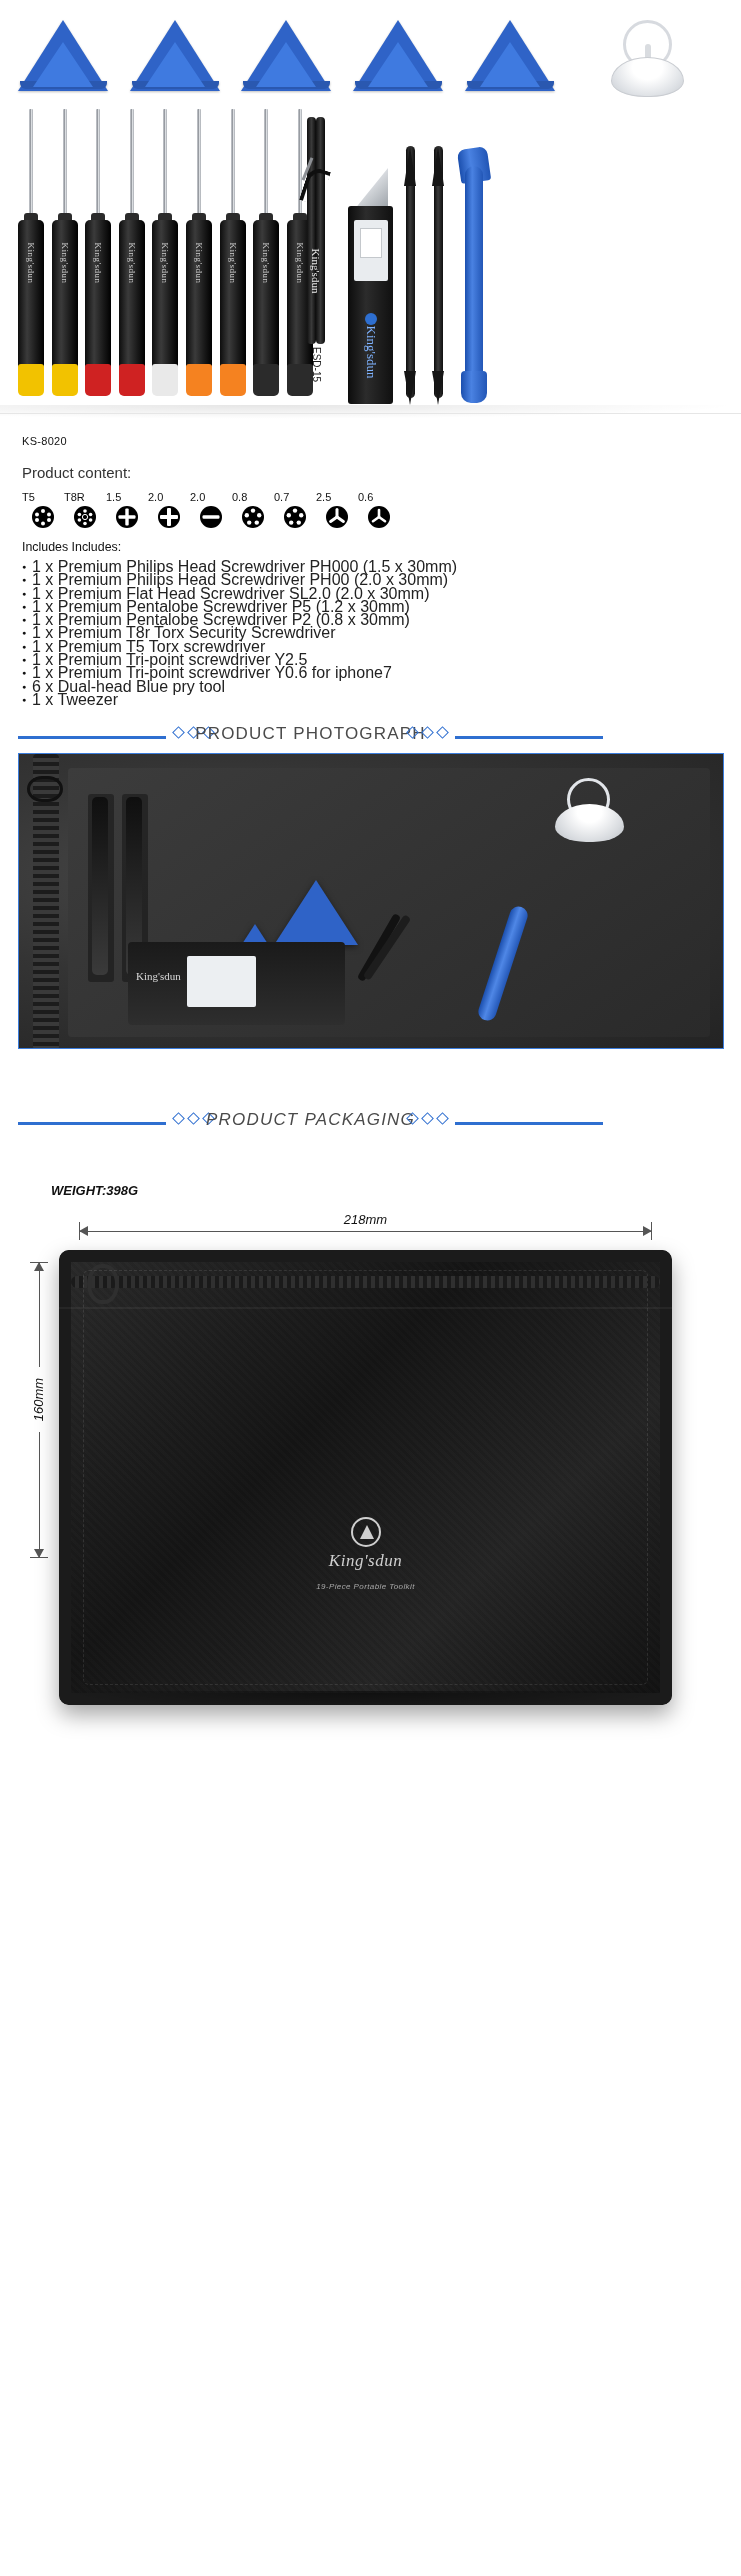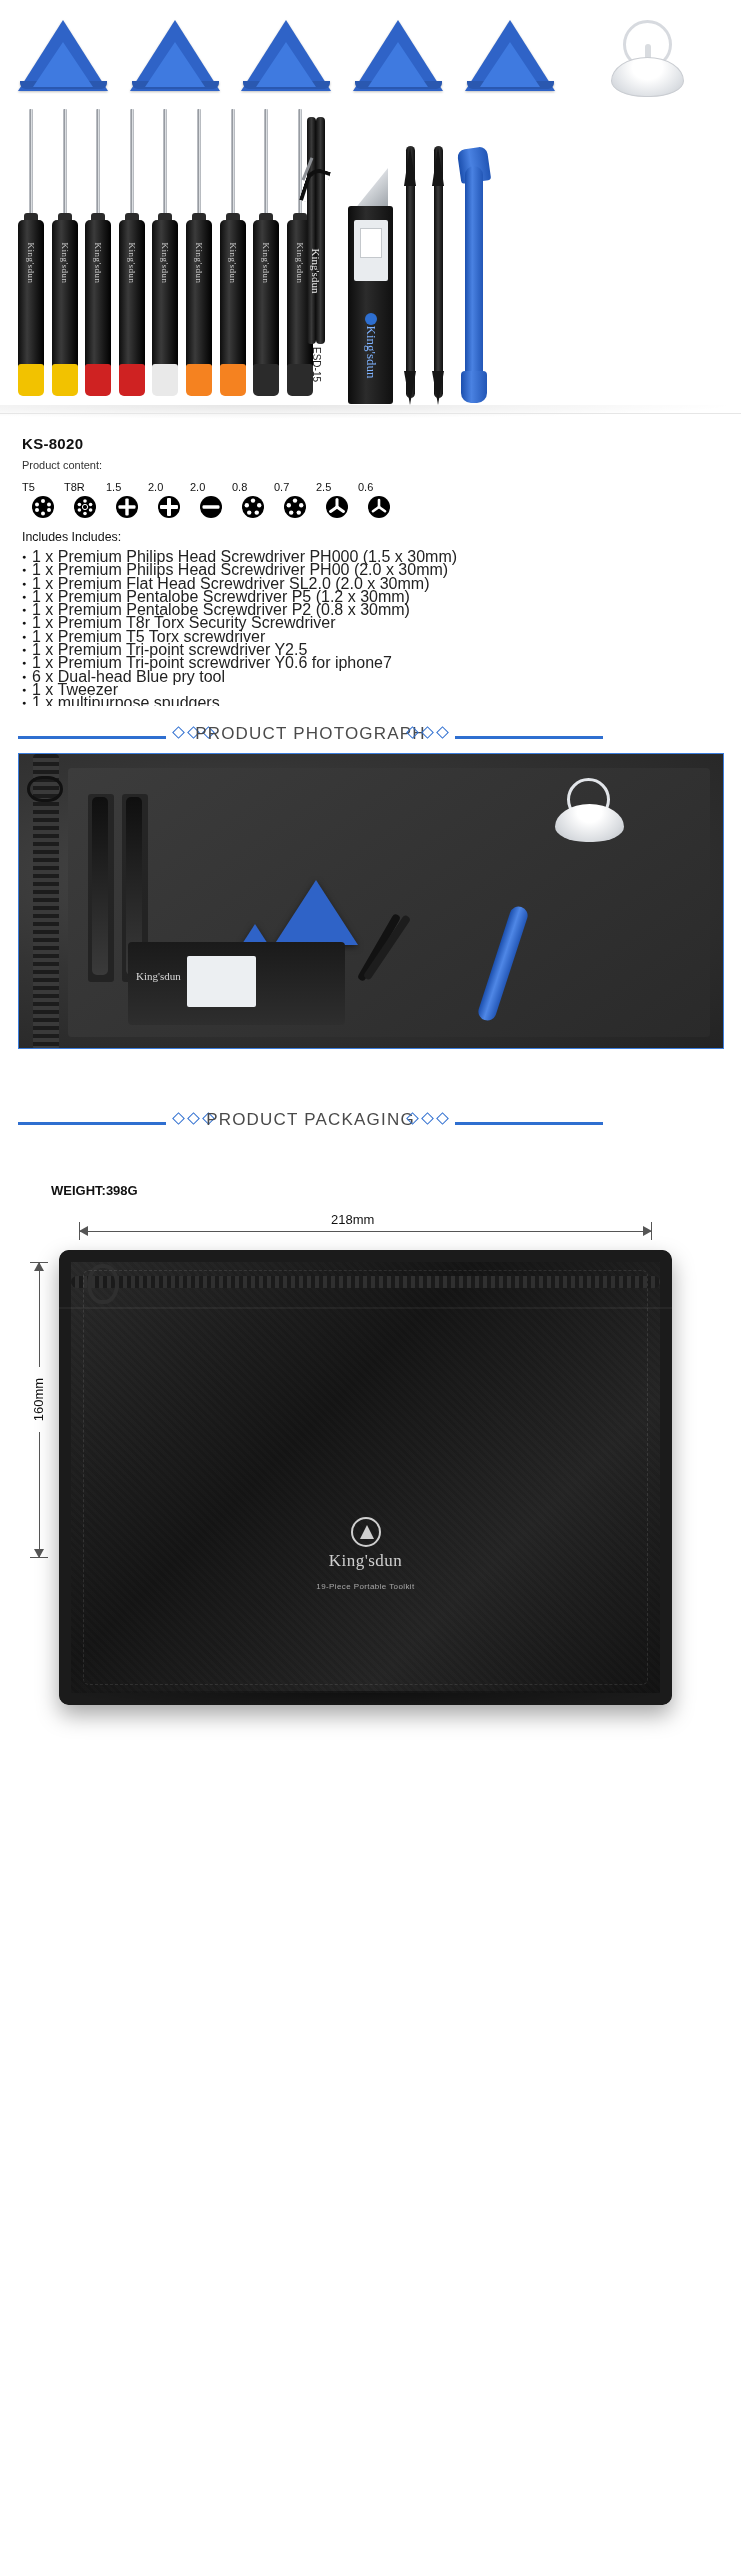--- a/index.html
+++ b/index.html
@@ -182,22 +182,22 @@
   }
 
   .hero-shadow {
     position:absolute; left: 0; top: 405px; width: 741px; height: 14px;
     background: radial-gradient(ellipse at 35% 0%, rgba(0,0,0,.10), rgba(0,0,0,0) 70%);
   }
   .hero-rule { position:absolute; left:0; top: 413px; width: 741px; height:1px; background:#e6e6e6; }
 
   
   .textblock { position: absolute; left: 22px; top: 435px; width: 514px; color: #111; }
-  .model { font-size: 15px; font-weight: bold; letter-spacing: 0.3px; }
-  .prod-content { font-size: 11px; margin-top: 7px; color: #333; }
+  .model { font-size: 11px; font-weight: normal; letter-spacing: 0.3px; }
+  .prod-content { font-size: 15px; margin-top: 17px; color: #333; }
 
   .bits { margin-top: 10px; display: flex; gap: 0; }
   .bit { width: 42px; }
   .bit .bname { font-size: 11px; color: #111; margin-bottom: 3px; }
   .bit .bicon {
     width: 22px; height: 22px; margin: 0 auto; border-radius: 50%;
     background: #000; position: relative;
   }
   .bit .bicon svg { position:absolute; left:0; top:0; }
 
@@ -305,32 +305,32 @@
   .photo .pkBox .lbl {
     position:absolute; left: 8px; top: 28px; color: #d8d8d8; font-size: 11px;
     font-family: "Liberation Serif", serif;
   }
   .photo .pkSpud {
     position:absolute; background: linear-gradient(to bottom, #0f0f0f, #3a3a3a);
     border-radius: 5px;
   }
 
   
-  .sec3 { position: absolute; left: 0; top: 1092px; width: 741px; height: 1482px; background: #fff; }
+  .sec3 { position: absolute; left: 0; top: 1092px; width: 741px; height: 1482px; background: #fff; font-style: italic; }
 
   .weight { position: absolute; left: 51px; top: 91px; font-size: 13px; color: #111; font-weight: bold; }
 
   .dimtop { position:absolute; left: 79px; top: 128px; width: 573px; height: 22px; }
   .dimtop .bar { position:absolute; left: 0; top: 11px; width: 573px; height: 1px; background:#555; }
   .dimtop .endL { position:absolute; left: 0; top: 2px; width: 1px; height: 18px; background:#555; }
   .dimtop .endR { position:absolute; right: 0; top: 2px; width: 1px; height: 18px; background:#555; }
   .dimtop .arrL { position:absolute; left:0; top:6px; width:0;height:0; border-top:5px solid transparent; border-bottom:5px solid transparent; border-right:9px solid #555;}
   .dimtop .arrR { position:absolute; right:0; top:6px; width:0;height:0; border-top:5px solid transparent; border-bottom:5px solid transparent; border-left:9px solid #555;}
   .dimtop .txt {
-    position:absolute; left:0; right:0; top:-8px; 
+    position:absolute; left:0; right:0; top:-8px; text-align:center;
     font-size: 13px; color:#111; background:#fff; width: 69px; margin: 0 auto;
   }
 
   .dimleft { position:absolute; left: 28px; top: 170px; width: 22px; height: 296px; }
   .dimleft .bar { position:absolute; left: 11px; top: 0; height: 296px; width: 1px; background:#555; }
   .dimleft .endT { position:absolute; left: 2px; top: 0; width: 18px; height: 1px; background:#555; }
   .dimleft .endB { position:absolute; left: 2px; bottom: 0; width: 18px; height: 1px; background:#555; }
   .dimleft .arrT { position:absolute; left:6px; top:0; width:0;height:0; border-left:5px solid transparent; border-right:5px solid transparent; border-bottom:9px solid #555;}
   .dimleft .arrB { position:absolute; left:6px; bottom:0; width:0;height:0; border-left:5px solid transparent; border-right:5px solid transparent; border-top:9px solid #555;}
   .dimleft .txt {

